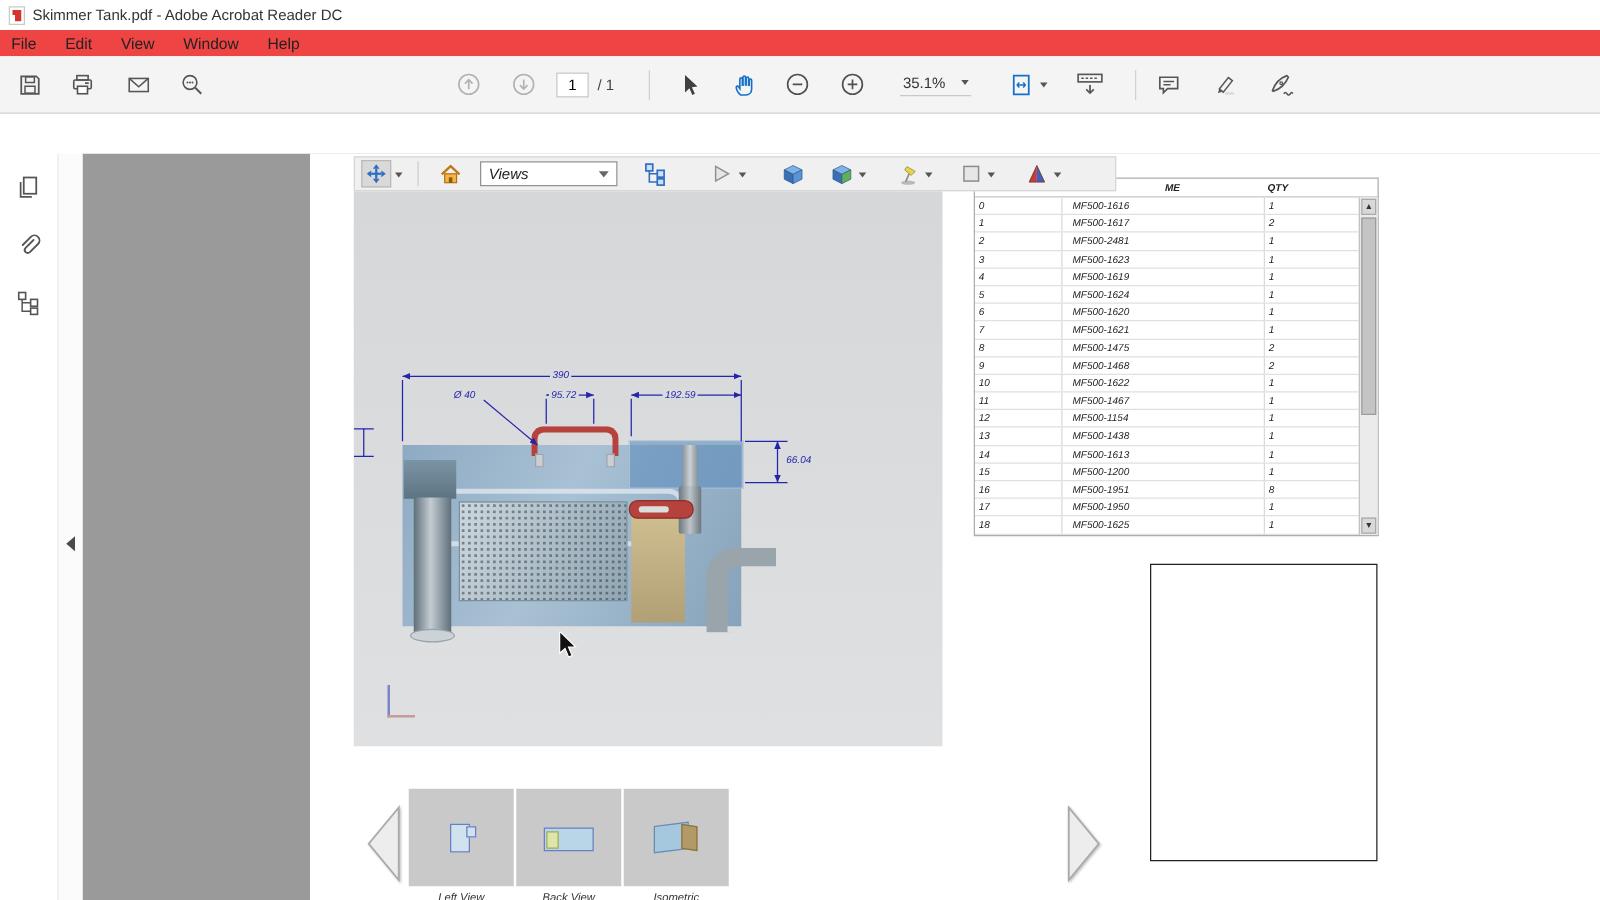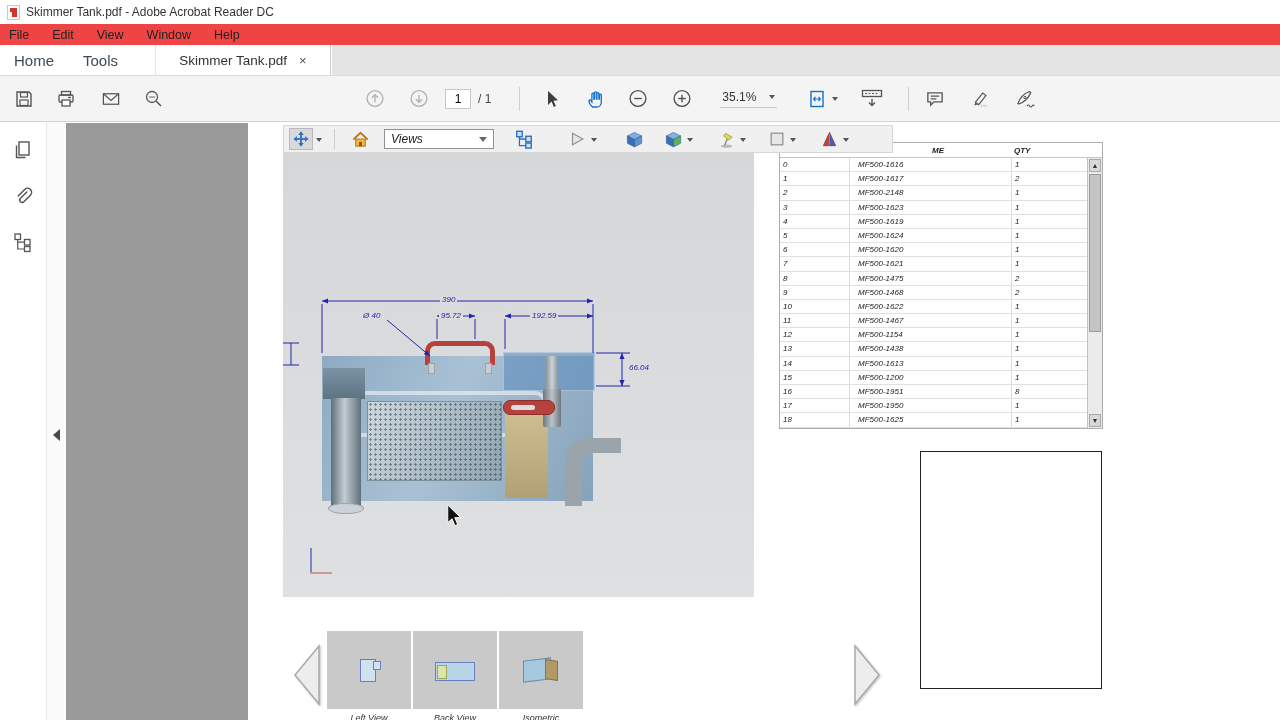--- a/index.html
+++ b/index.html
@@ -141,29 +141,20 @@
   </div>
 
   <div class="menubar">
     <span>File</span>
     <span>Edit</span>
     <span>View</span>
     <span>Window</span>
     <span>Help</span>
   </div>
 
-  <div class="tabbar">
-    <div class="tab-static tab-home">Home</div>
-    <div class="tab-static tab-tools">Tools</div>
-    <div class="tab-rest"></div>
-    <div class="doc-tab">
-      <span>Skimmer Tank.pdf</span>
-      <span class="close">×</span>
-    </div>
-  </div>
 
   <div class="toolbar">
     <span class="tbtn" style="margin-right:22px">
       <svg width="20" height="20" viewBox="0 0 20 20">
           <path d="M3 3h12l2 2v12H3z" fill="none" stroke="#555" stroke-width="1.4"></path>
           <rect x="6.5" y="3.5" width="7" height="4.5" fill="none" stroke="#555" stroke-width="1.2"></rect>
           <rect x="6" y="11" width="8" height="5.5" fill="none" stroke="#555" stroke-width="1.2"></rect>
         </svg>
     </span>
     <span class="tbtn" style="margin-right:25px">
@@ -431,21 +422,21 @@
                 <div class="pcell c-part">MF500-1616</div>
                 <div class="pcell c-qty">1</div>
               </div>
               <div class="prow">
                 <div class="pcell c-idx">1</div>
                 <div class="pcell c-part">MF500-1617</div>
                 <div class="pcell c-qty">2</div>
               </div>
               <div class="prow">
                 <div class="pcell c-idx">2</div>
-                <div class="pcell c-part">MF500-2148</div>
+                <div class="pcell c-part">MF500-2481</div>
                 <div class="pcell c-qty">1</div>
               </div>
               <div class="prow">
                 <div class="pcell c-idx">3</div>
                 <div class="pcell c-part">MF500-1623</div>
                 <div class="pcell c-qty">1</div>
               </div>
               <div class="prow">
                 <div class="pcell c-idx">4</div>
                 <div class="pcell c-part">MF500-1619</div>

